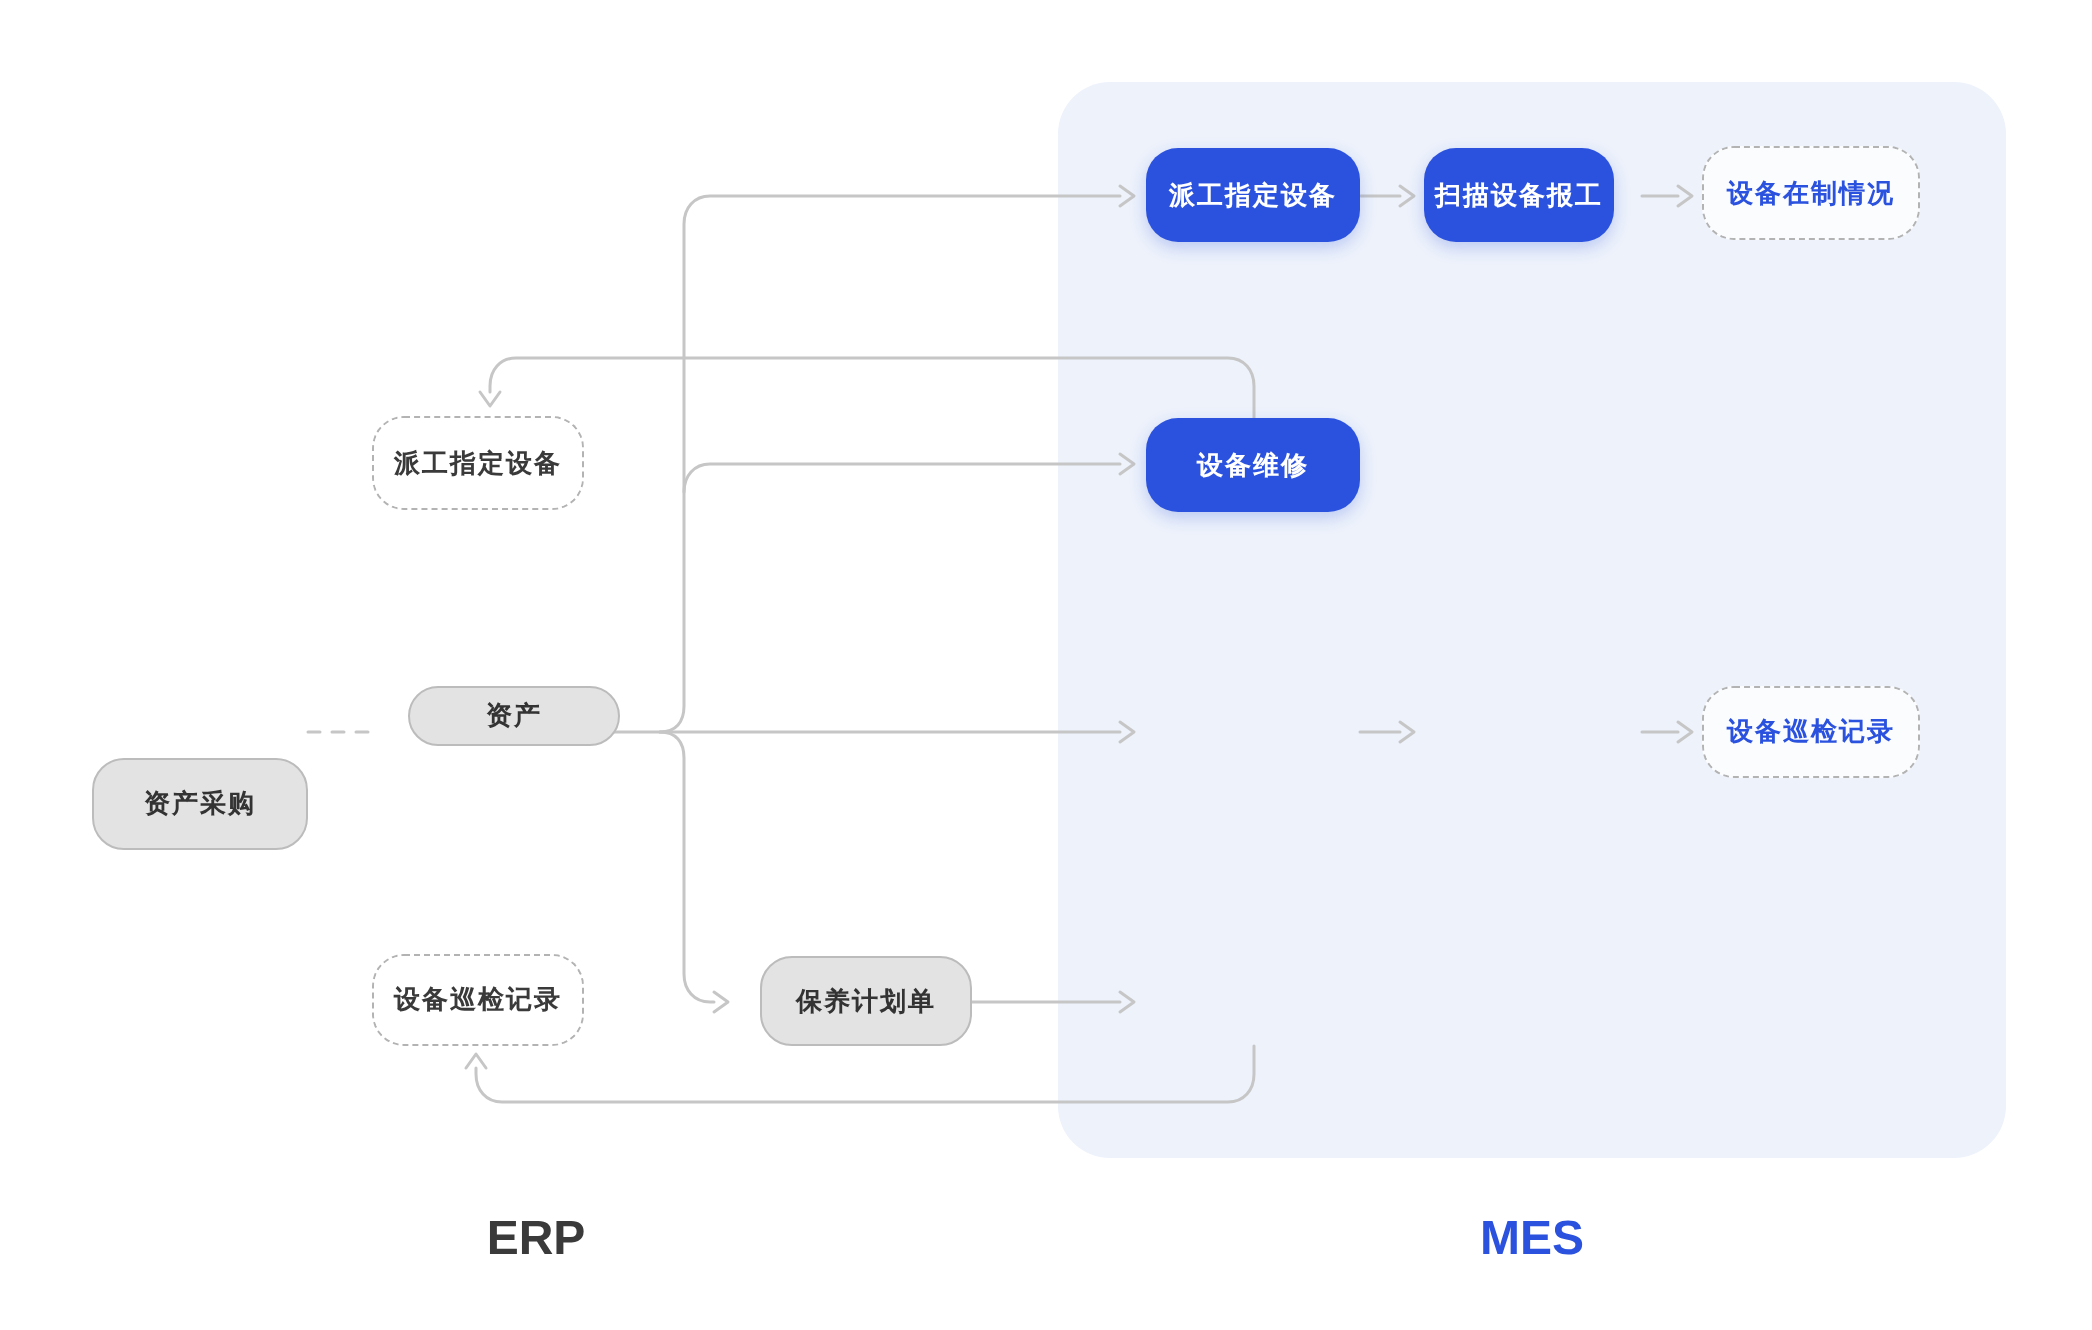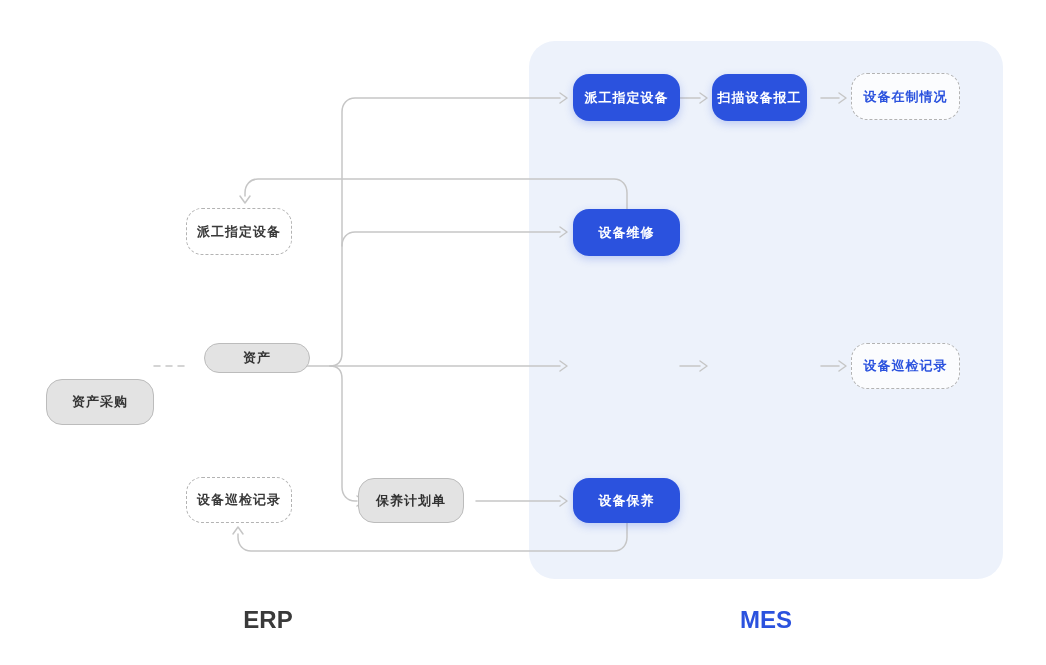--- a/index.html
+++ b/index.html
@@ -80,28 +80,27 @@
     <path d="M240 196 L245 203 L250 196"></path>
 
     <path d="M627 523 V537 C627 545 622 551 614 551 H251 C243 551 238 545 238 537 V534"></path>
     <path d="M233 534 L238 527 L243 534"></path>
   </svg>
 
   <div class="node gray" style="left:46px;top:343px;width:108px;height:46px;margin-top:36px;">资产采购</div>
   <div class="node gray" style="left:204px;top:343px;width:106px;height:30px;">资产</div>
   <div class="node dashed-dark" style="left:186px;top:208px;width:106px;height:47px;">派工指定设备</div>
   <div class="node dashed-dark" style="left:186px;top:477px;width:106px;height:46px;">设备巡检记录</div>
-  <div class="node gray" style="left:358px;top:478px;width:106px;height:45px;">保养计划单</div>
+  <div class="node gray" style="left:380px;top:478px;width:106px;height:45px;">保养计划单</div>
 
   <div class="node blue" style="left:573px;top:74px;width:107px;height:47px;">派工指定设备</div>
   <div class="node blue" style="left:712px;top:74px;width:95px;height:47px;">扫描设备报工</div>
   <div class="node blue" style="left:573px;top:209px;width:107px;height:47px;">设备维修</div>
 
   <div class="node dashed-blue" style="left:851px;top:73px;width:109px;height:47px;">设备在制情况</div>
 
   <div class="node dashed-blue" style="left:851px;top:343px;width:109px;height:46px;">设备巡检记录</div>
 
-  <div class="node blue" style="left:573px;top:478px;width:107px;height:45px;">设备保养</div>
 
   <div class="section-label erp">ERP</div>
   <div class="section-label mes">MES</div>
 
 </div>
 
 </body></html>

